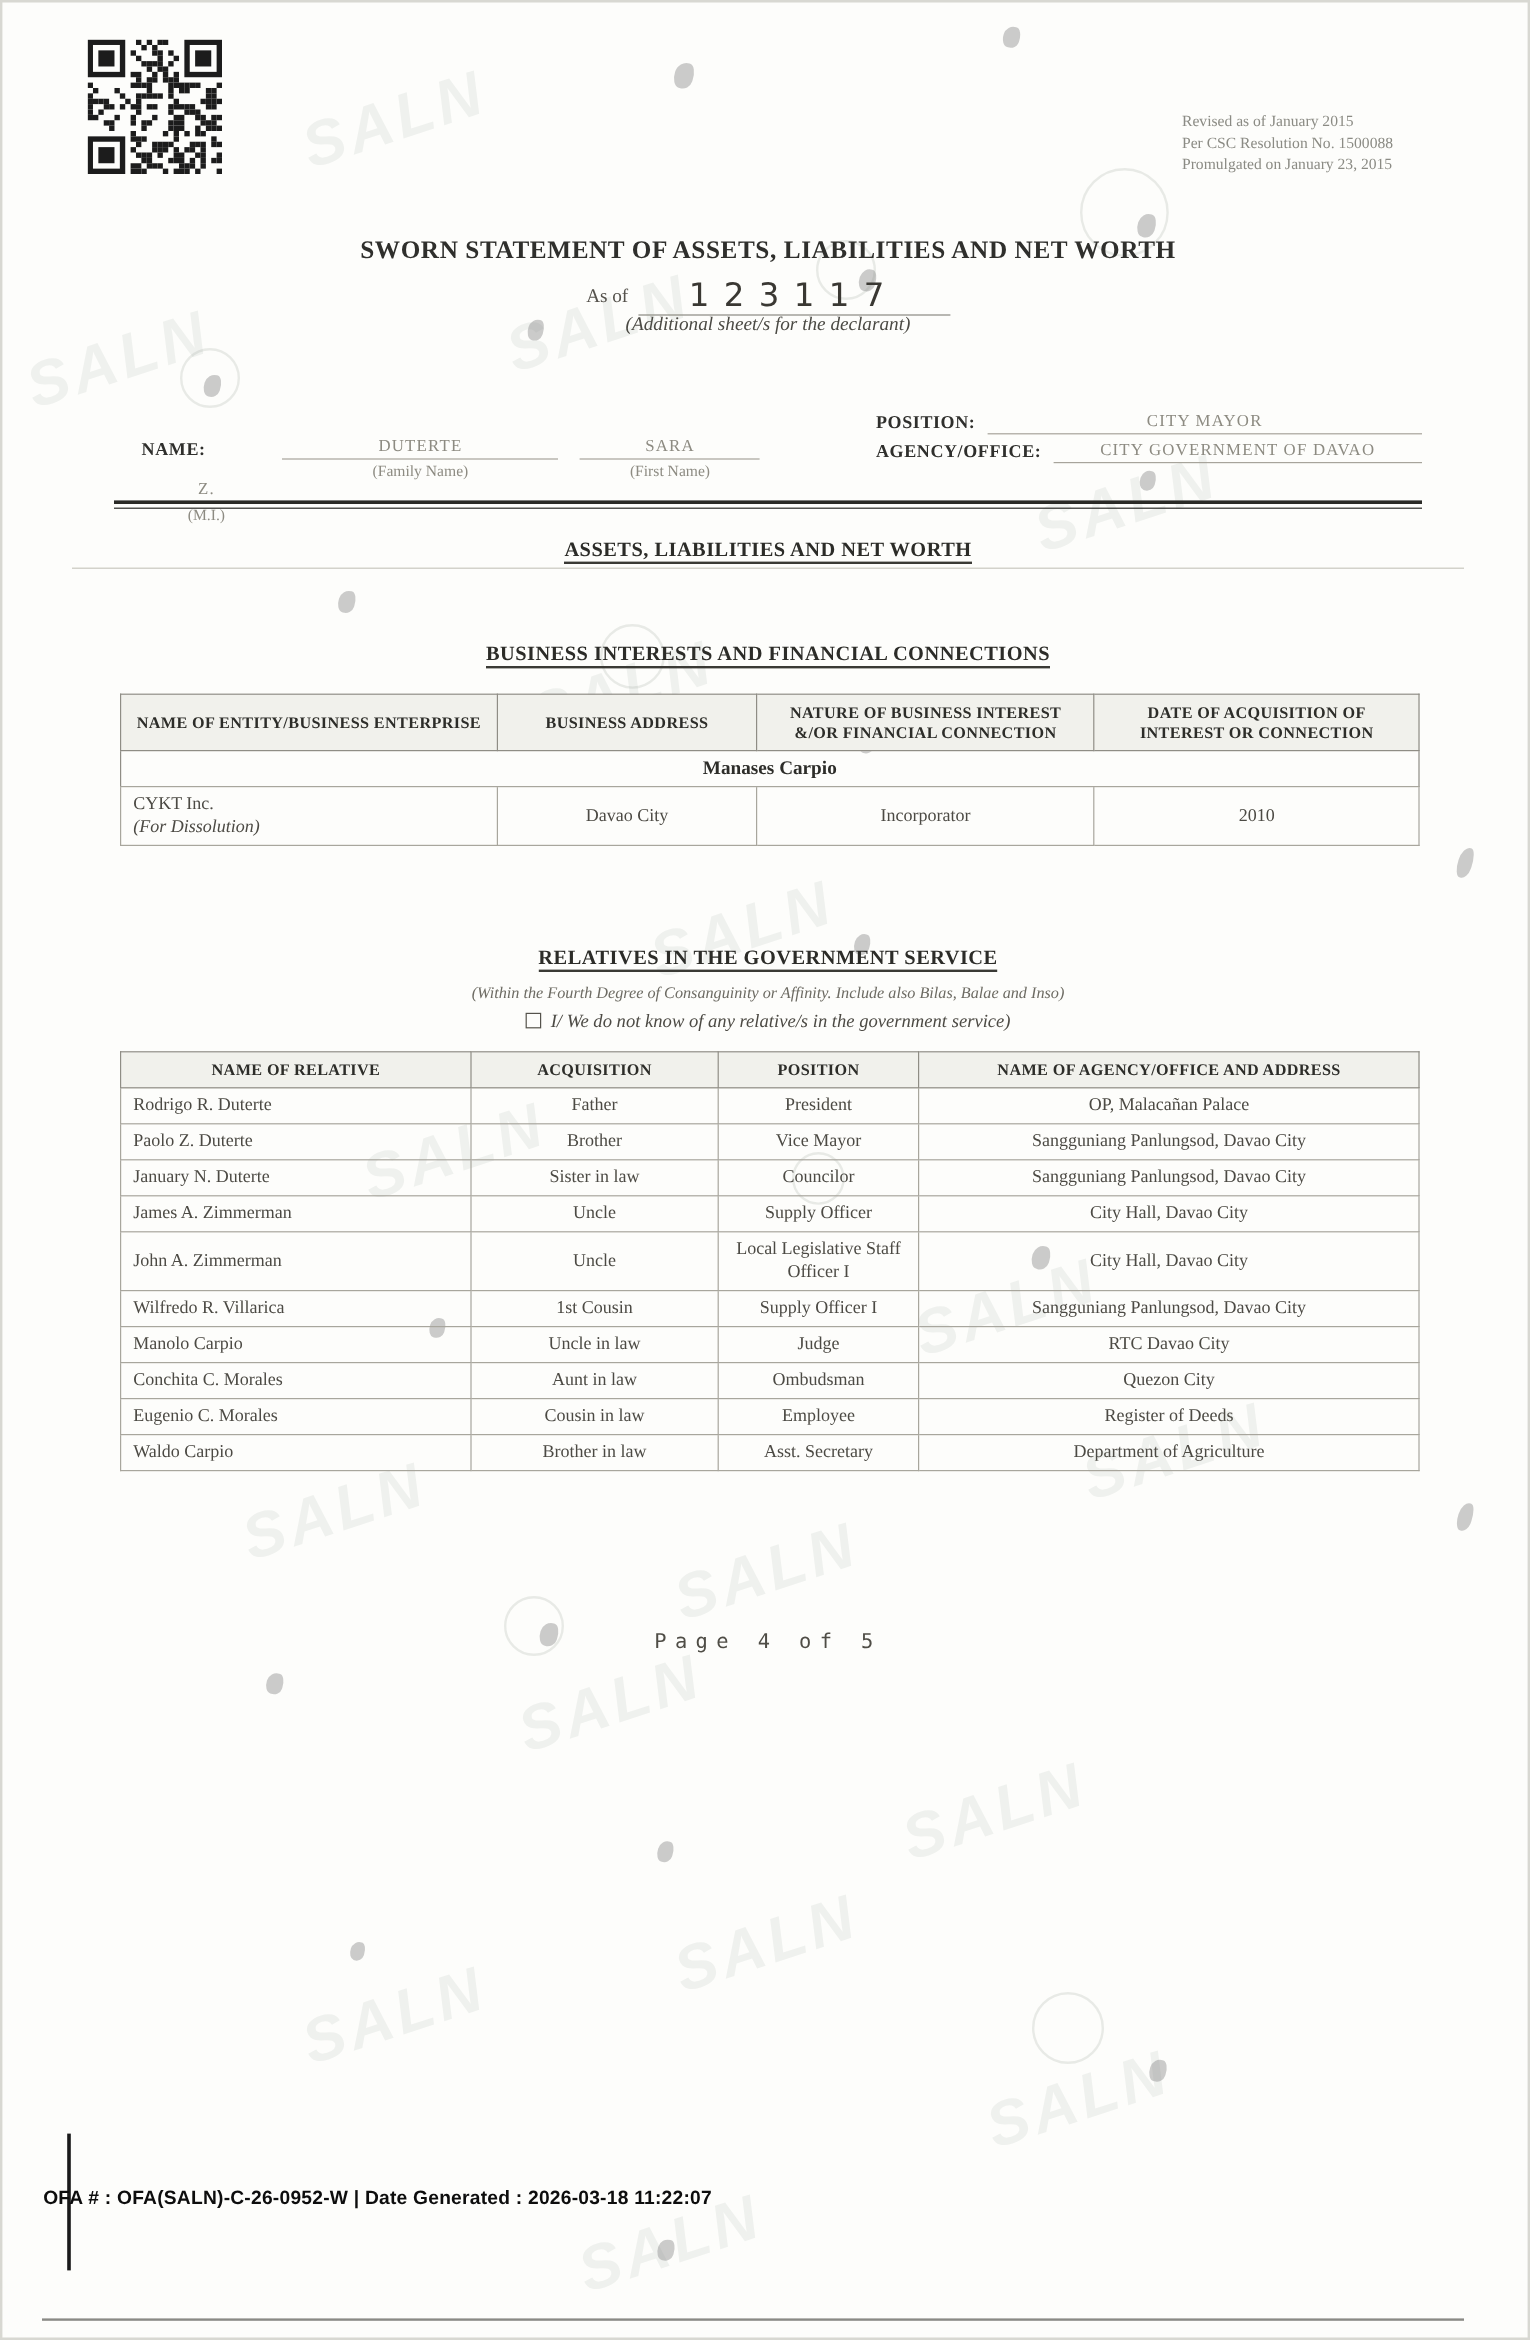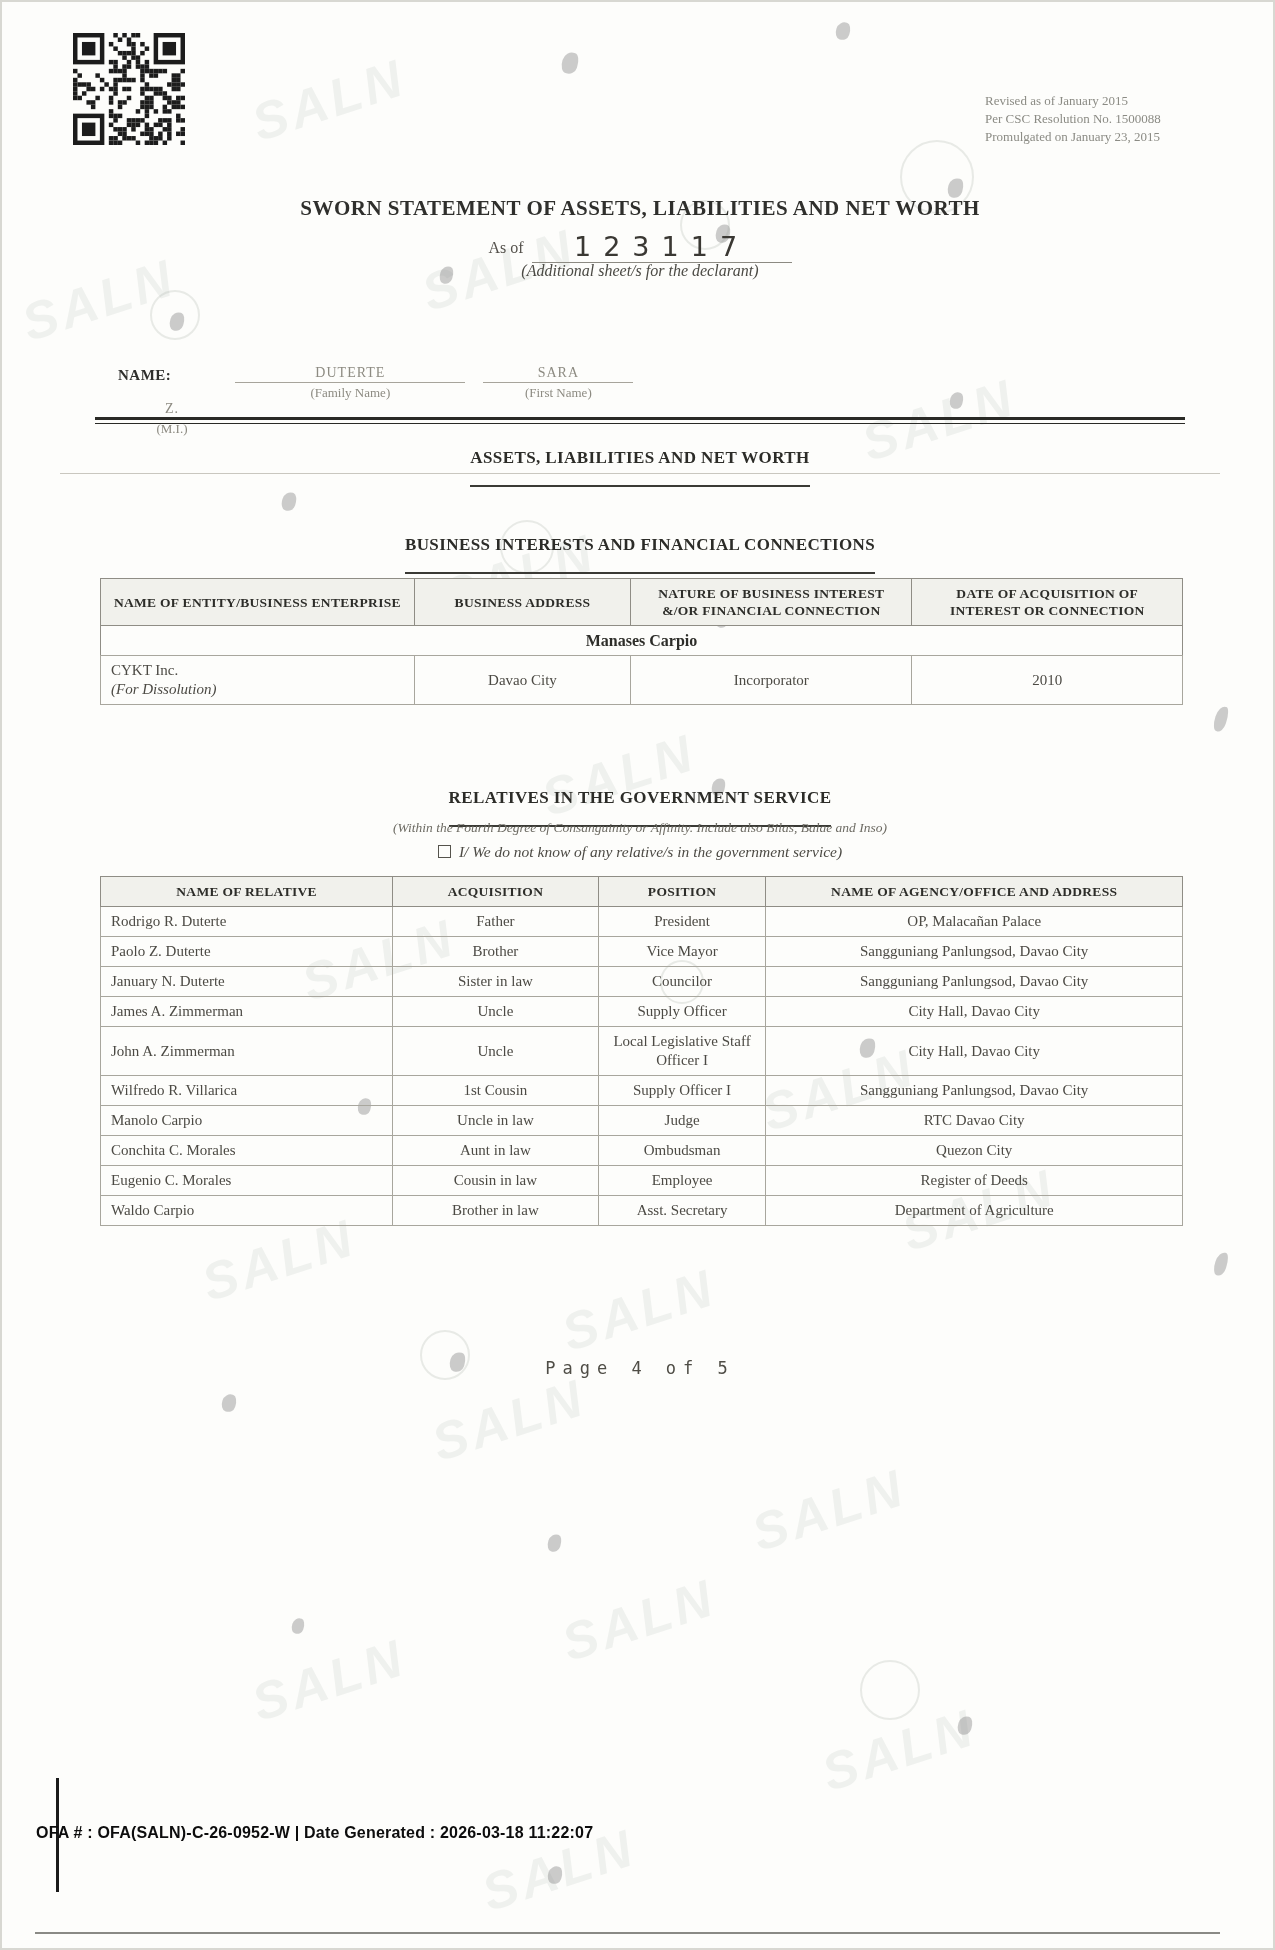--- a/index.html
+++ b/index.html
@@ -44,21 +44,21 @@
   .nameblock{position:absolute;left:118px;top:346px;width:580px;margin-top:19px;}
   .ublock{display:inline-block;text-align:center;vertical-align:top;}
   .uval{display:block;border-bottom:1px solid #a7a49b;font-size:14px;color:#8d8b82;padding:0 6px 1px;letter-spacing:1px;}
   .ulab{display:block;font-size:13px;color:#8d8b82;padding-top:2px;}
   .posblock{position:absolute;left:730px;top:344px;width:455px;font-size:15px;}
   .posrow{display:flex;align-items:flex-end;margin-bottom:6px;}
   .posrow .uval2{flex:1;text-align:center;border-bottom:1px solid #a7a49b;font-size:14px;color:#8d8b82;letter-spacing:1px;margin-left:10px;padding-bottom:1px;}
   
   .doublerule{position:absolute;left:95px;top:417px;width:1090px;height:3px;border-top:3px solid #2a2a26;border-bottom:1px solid #2a2a26;}
   .secheading{position:absolute;width:1090px;left:95px;text-align:center;}
-  .secheading span{font-size:17px;font-weight:bold;color:#2c2c28;border-bottom:2px solid #3a3a35;padding-bottom:18px;letter-spacing:.4px;}
+  .secheading span{font-size:17px;font-weight:bold;color:#2c2c28;border-bottom:2px solid #3a3a35;padding-bottom:1px;letter-spacing:.4px;}
   .faintline{position:absolute;left:60px;width:1160px;border-top:1px solid #c9c7bf;}
   
   .tbl{position:absolute;left:100px;width:1083px;border:1px solid #8f8d85;border-collapse:collapse;font-size:15px;color:#4c4a44;}
   .tbl th{
     border:1px solid #8f8d85;background:#f1f1ec;font-size:13.5px;font-weight:bold;color:#2d2d29;
     padding:6px 8px;text-align:center;line-height:17px;letter-spacing:.3px;
   }
   .tbl td{border:1px solid #a8a69d;padding:5px 10px;text-align:center;line-height:19px;margin-top:40px;}
   .tbl .grouprow td{font-weight:bold;color:#2d2d29;font-size:16px;border-left:1px solid #8f8d85;border-right:1px solid #8f8d85;}
   .tbl td.lft{text-align:left;}
@@ -355,20 +355,30 @@
     <span class="ublock" style="width:150px;margin-left:14px;">
       <span class="uval">SARA</span>
       <span class="ulab">(First Name)</span>
     </span>
     <span class="ublock" style="width:80px;margin-left:14px;">
       <span class="uval">Z.</span>
       <span class="ulab">(M.I.)</span>
     </span>
   </div>
 
+  <div class="posblock">
+    <div class="posrow">
+      <span class="fieldlabel">POSITION:</span>
+      <span class="uval2">CITY MAYOR</span>
+    </div>
+    <div class="posrow">
+      <span class="fieldlabel">AGENCY/OFFICE:</span>
+      <span class="uval2">CITY GOVERNMENT OF DAVAO</span>
+    </div>
+  </div>
 
   <div class="doublerule"></div>
 
   <div class="secheading" style="top:448px;">
     <span>ASSETS, LIABILITIES AND NET WORTH</span>
   </div>
   <div class="faintline" style="top:473px;"></div>
 
   <div class="secheading" style="top:535px;">
     <span>BUSINESS INTERESTS AND FINANCIAL CONNECTIONS</span>

